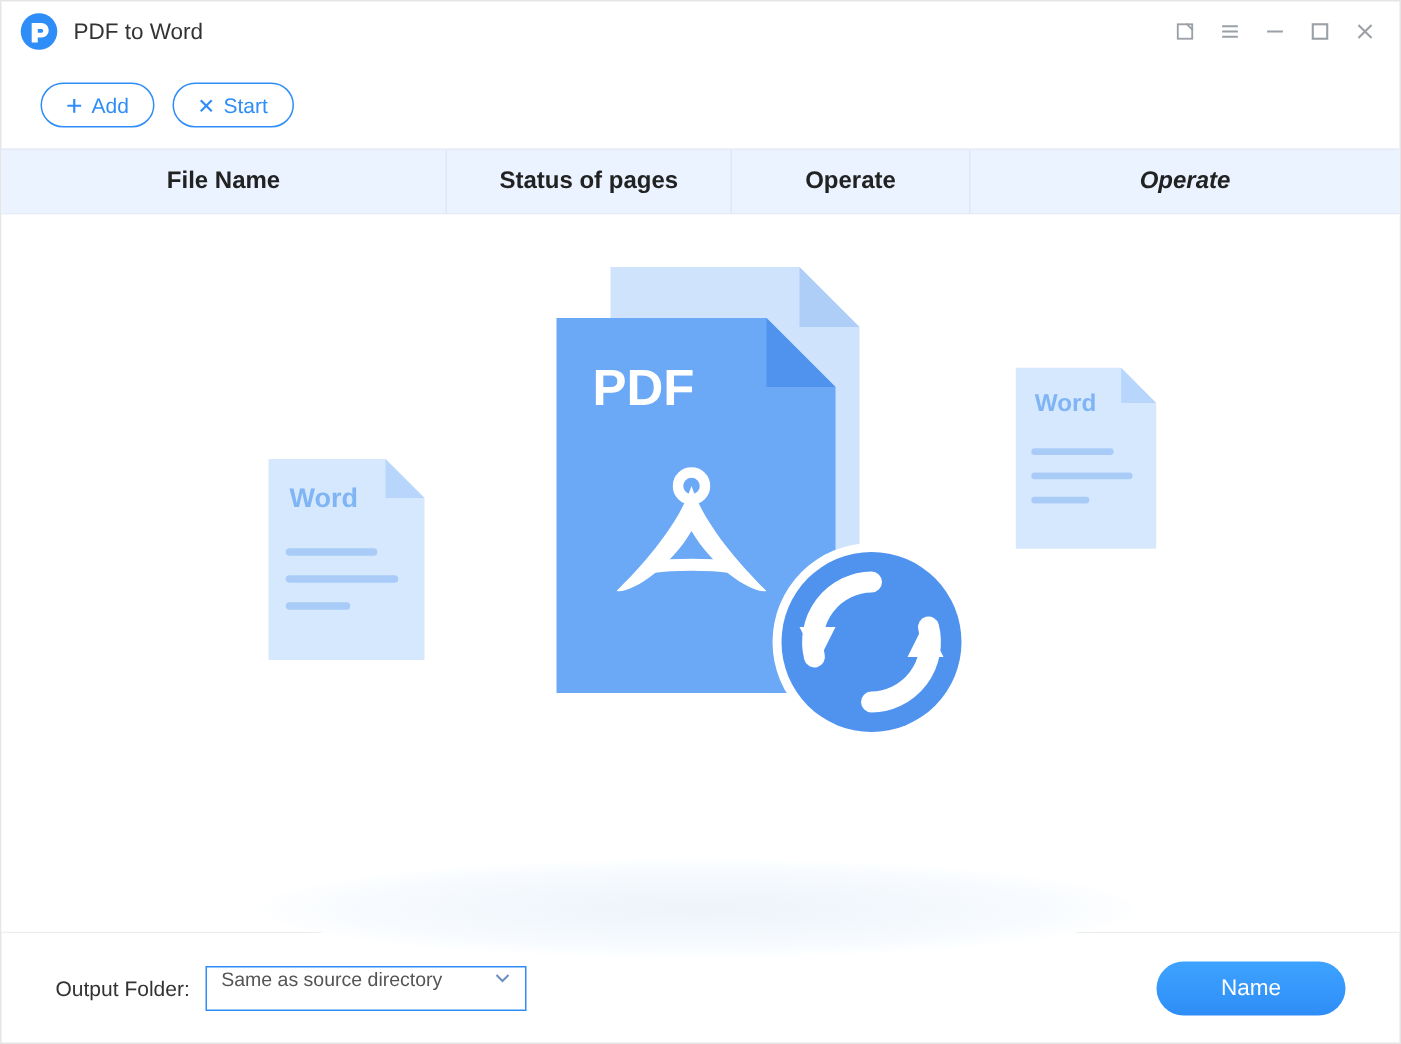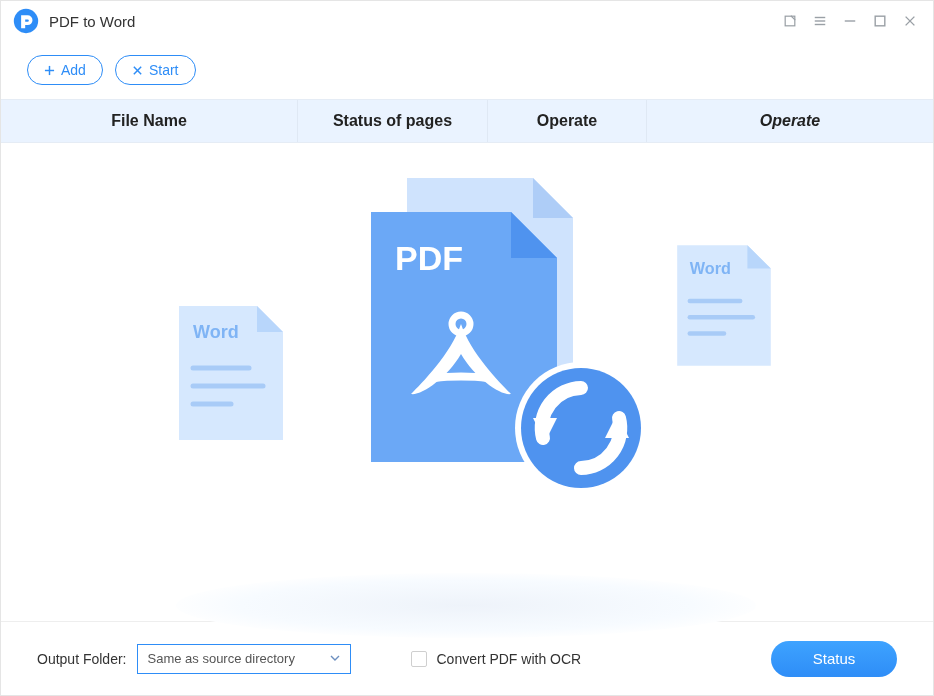--- a/index.html
+++ b/index.html
@@ -34,21 +34,21 @@
 .shadow-ellipse { position: absolute; left: 175px; top: 430px; width: 580px; height: 65px; background: radial-gradient(ellipse at center, #eef3fa 0%, #f7fbff 55%, #ffffff 75%); border-radius: 50%; }
 
 .doc-word-l { position: absolute; left: 170px; top: 155px; }
 .doc-word-r { position: absolute; left: 669px; top: 95px; }
 .doc-pdf   { position: absolute; left: 360px; top: 35px; }
 .sync-badge { position: absolute; left: 510px; top: 215px; }
 
 
 .footer { height: 74px; border-top: 1px solid #eee; display: flex; align-items: center; padding: 0 36px; font-size: 14px; color: #333; }
 .footer label.lbl { margin-right: 10px; }
-.select { width: 214px; height: 30px; border: 1px solid #2e8df7; display: flex; align-items: center; padding: 0 10px; font-size: 13px; color: #555; cursor: pointer; justify-content: space-between; }
+.select { width: 214px; height: 30px; border: 1px solid #2e8df7; display: flex; padding: 0 10px; font-size: 13px; color: #555; cursor: pointer; justify-content: space-between; }
 .select svg { width: 10px; height: 10px; }
 .chk-wrap { display: flex; align-items: center; margin-left: 60px; cursor: pointer; }
 .chk { width: 16px; height: 16px; border: 1px solid #cfcfcf; border-radius: 2px; margin-right: 10px; background: #fff; }
 .footer .spacer { flex: 1; }
 .start-btn { width: 126px; height: 36px; border-radius: 18px; background: linear-gradient(180deg, #3ea3ff 0%, #2e8df7 100%); color: #fff; display: flex; align-items: center; justify-content: center; font-size: 15px; cursor: pointer; border: none; }
 </style>
 </head>
 <body>
 
 <div class="titlebar">
@@ -167,21 +167,17 @@
 <div class="footer">
   <label class="lbl">Output Folder:</label>
   <div class="select">
     <span>Same as source directory</span>
     <span>
       <svg viewBox="0 0 10 10" fill="none" stroke="#6c8fbf" stroke-width="1.4">
           <polyline points="1,3 5,7 9,3"></polyline>
         </svg>
     </span>
   </div>
-  <div class="chk-wrap">
-    <span class="chk"></span>
-    <span>Convert PDF with OCR</span>
-  </div>
   <div class="spacer"></div>
   <button class="start-btn">
-    <span>Status</span>
+    <span>Name</span>
   </button>
 </div>
 
 </body></html>

